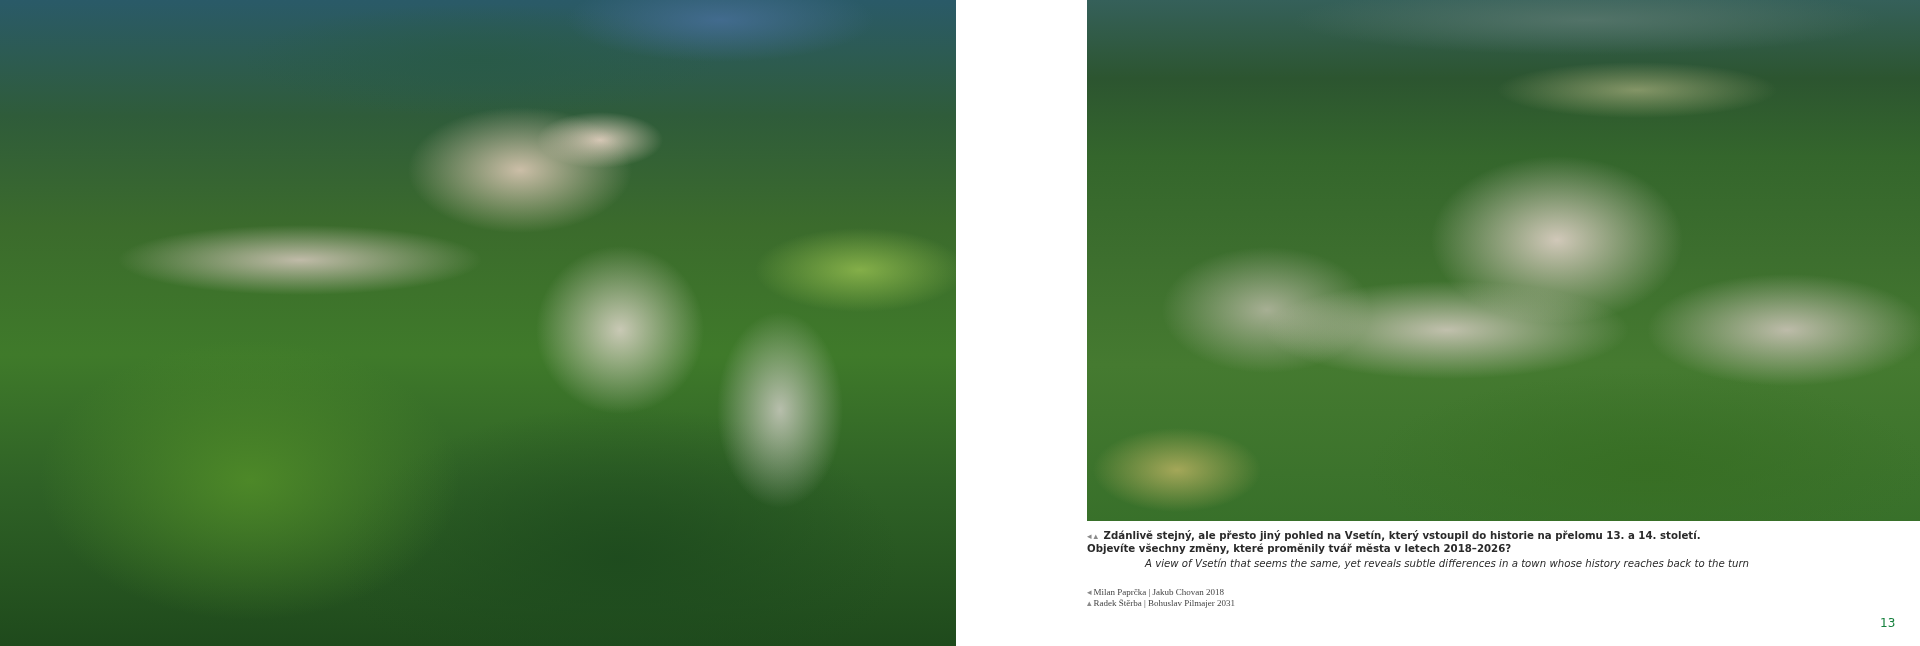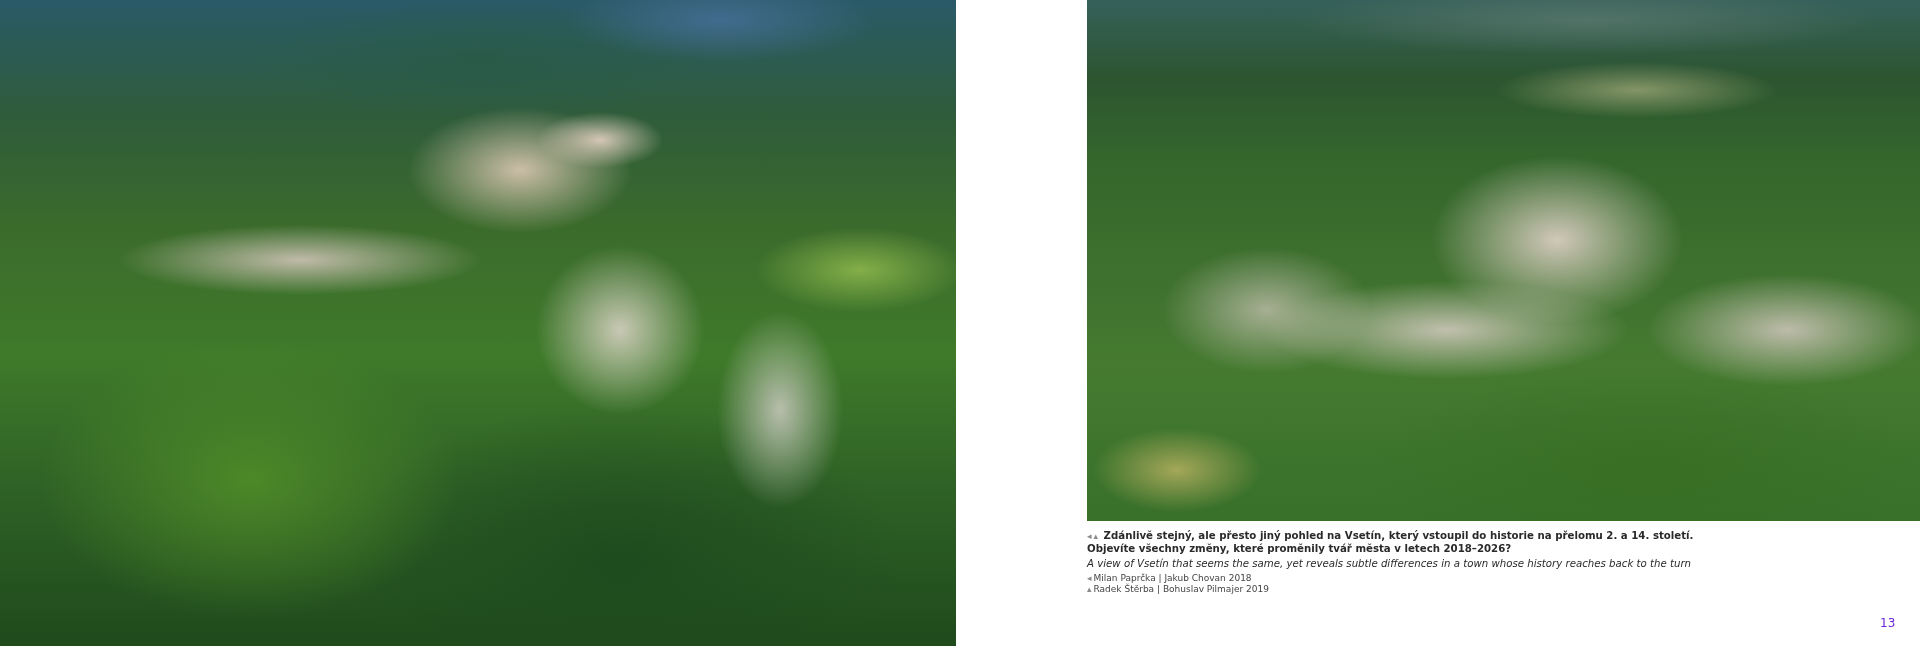--- a/index.html
+++ b/index.html
@@ -27,48 +27,48 @@
       radial-gradient(ellipse 260px 70px at 360px 330px, rgba(215,205,195,0.85), transparent 70%),
       radial-gradient(ellipse 200px 80px at 700px 330px, rgba(220,205,200,0.8), transparent 70%),
       radial-gradient(ellipse 150px 90px at 180px 310px, rgba(210,200,190,0.7), transparent 70%),
       radial-gradient(ellipse 120px 60px at 90px 470px, rgba(190,180,100,0.8), transparent 70%),
       radial-gradient(ellipse 400px 140px at 560px 470px, rgba(55,110,35,0.9), transparent 70%),
       linear-gradient(180deg, #35605a 0%, #2c5530 15%, #34662c 30%, #3d6f2e 50%, #457a30 70%, #38702a 100%);
   }
   .photo-label { position:absolute; width:1px; height:1px; overflow:hidden; clip:rect(0 0 0 0); }
   #caption { position:absolute; left:1087px; top:530px; width:720px; color:#222; font-size:10.2px; line-height:12.6px; }
   .cap-cz { font-weight:bold; color:#2a2a2a; }
-  .cap-en { font-style:italic; margin-top:3px; color:#2a2a2a; }
-  .credits { margin-top:2px; font-size:9px; line-height:11px; color:#444; }
+  .cap-en { font-style:italic; margin-top:3px; color:#2a2a2a;text-align:center; }
+  .credits { margin-top:16px; font-size:9px; line-height:11px; color:#444;font-family:Liberation Serif, serif; }
   .arrow { color:#8a8a8a; font-size:9px; margin-right:2px; }
-  #page-number { position:absolute; left:1880px; top:616px; font-size:12px; color:#6d28d9; font-family:"DejaVu Sans", sans-serif; }
+  #page-number { position:absolute; left:1880px; top:616px; font-size:12px; color:#15803d; font-family:"DejaVu Sans", sans-serif; }
 </style>
 </head>
 <body>
 
 <div id="photo-left" class="photo">
   <span class="photo-label">Aerial view of Vsetín town in a forested valley, 2018</span>
 </div>
 
 <div id="photo-right" class="photo">
   <span class="photo-label">Aerial view of Vsetín town in a forested valley, 2022</span>
 </div>
 
 <div id="caption">
   <div class="cap-cz">
     <span class="arrow">◂</span><span class="arrow">▴</span>
-    <span>Zdánlivě stejný, ale přesto jiný pohled na Vsetín, který vstoupil do historie na přelomu 2. a 14. století.</span><br>
+    <span>Zdánlivě stejný, ale přesto jiný pohled na Vsetín, který vstoupil do historie na přelomu 13. a 14. století.</span><br>
     <span>Objevíte všechny změny, které proměnily tvář města v letech 2018–2026?</span>
   </div>
   <div class="cap-en">
     <span>A view of Vsetín that seems the same, yet reveals subtle differences in a town whose history reaches back to the turn</span><br>
   </div>
   <div class="credits">
     <div>
       <span class="arrow">◂</span><span>Milan Paprčka | Jakub Chovan 2018</span>
     </div>
     <div>
-      <span class="arrow">▴</span><span>Radek Štěrba | Bohuslav Pilmajer 2019</span>
+      <span class="arrow">▴</span><span>Radek Štěrba | Bohuslav Pilmajer 2031</span>
     </div>
   </div>
 </div>
 
 <div id="page-number">13</div>
 
 </body></html>

